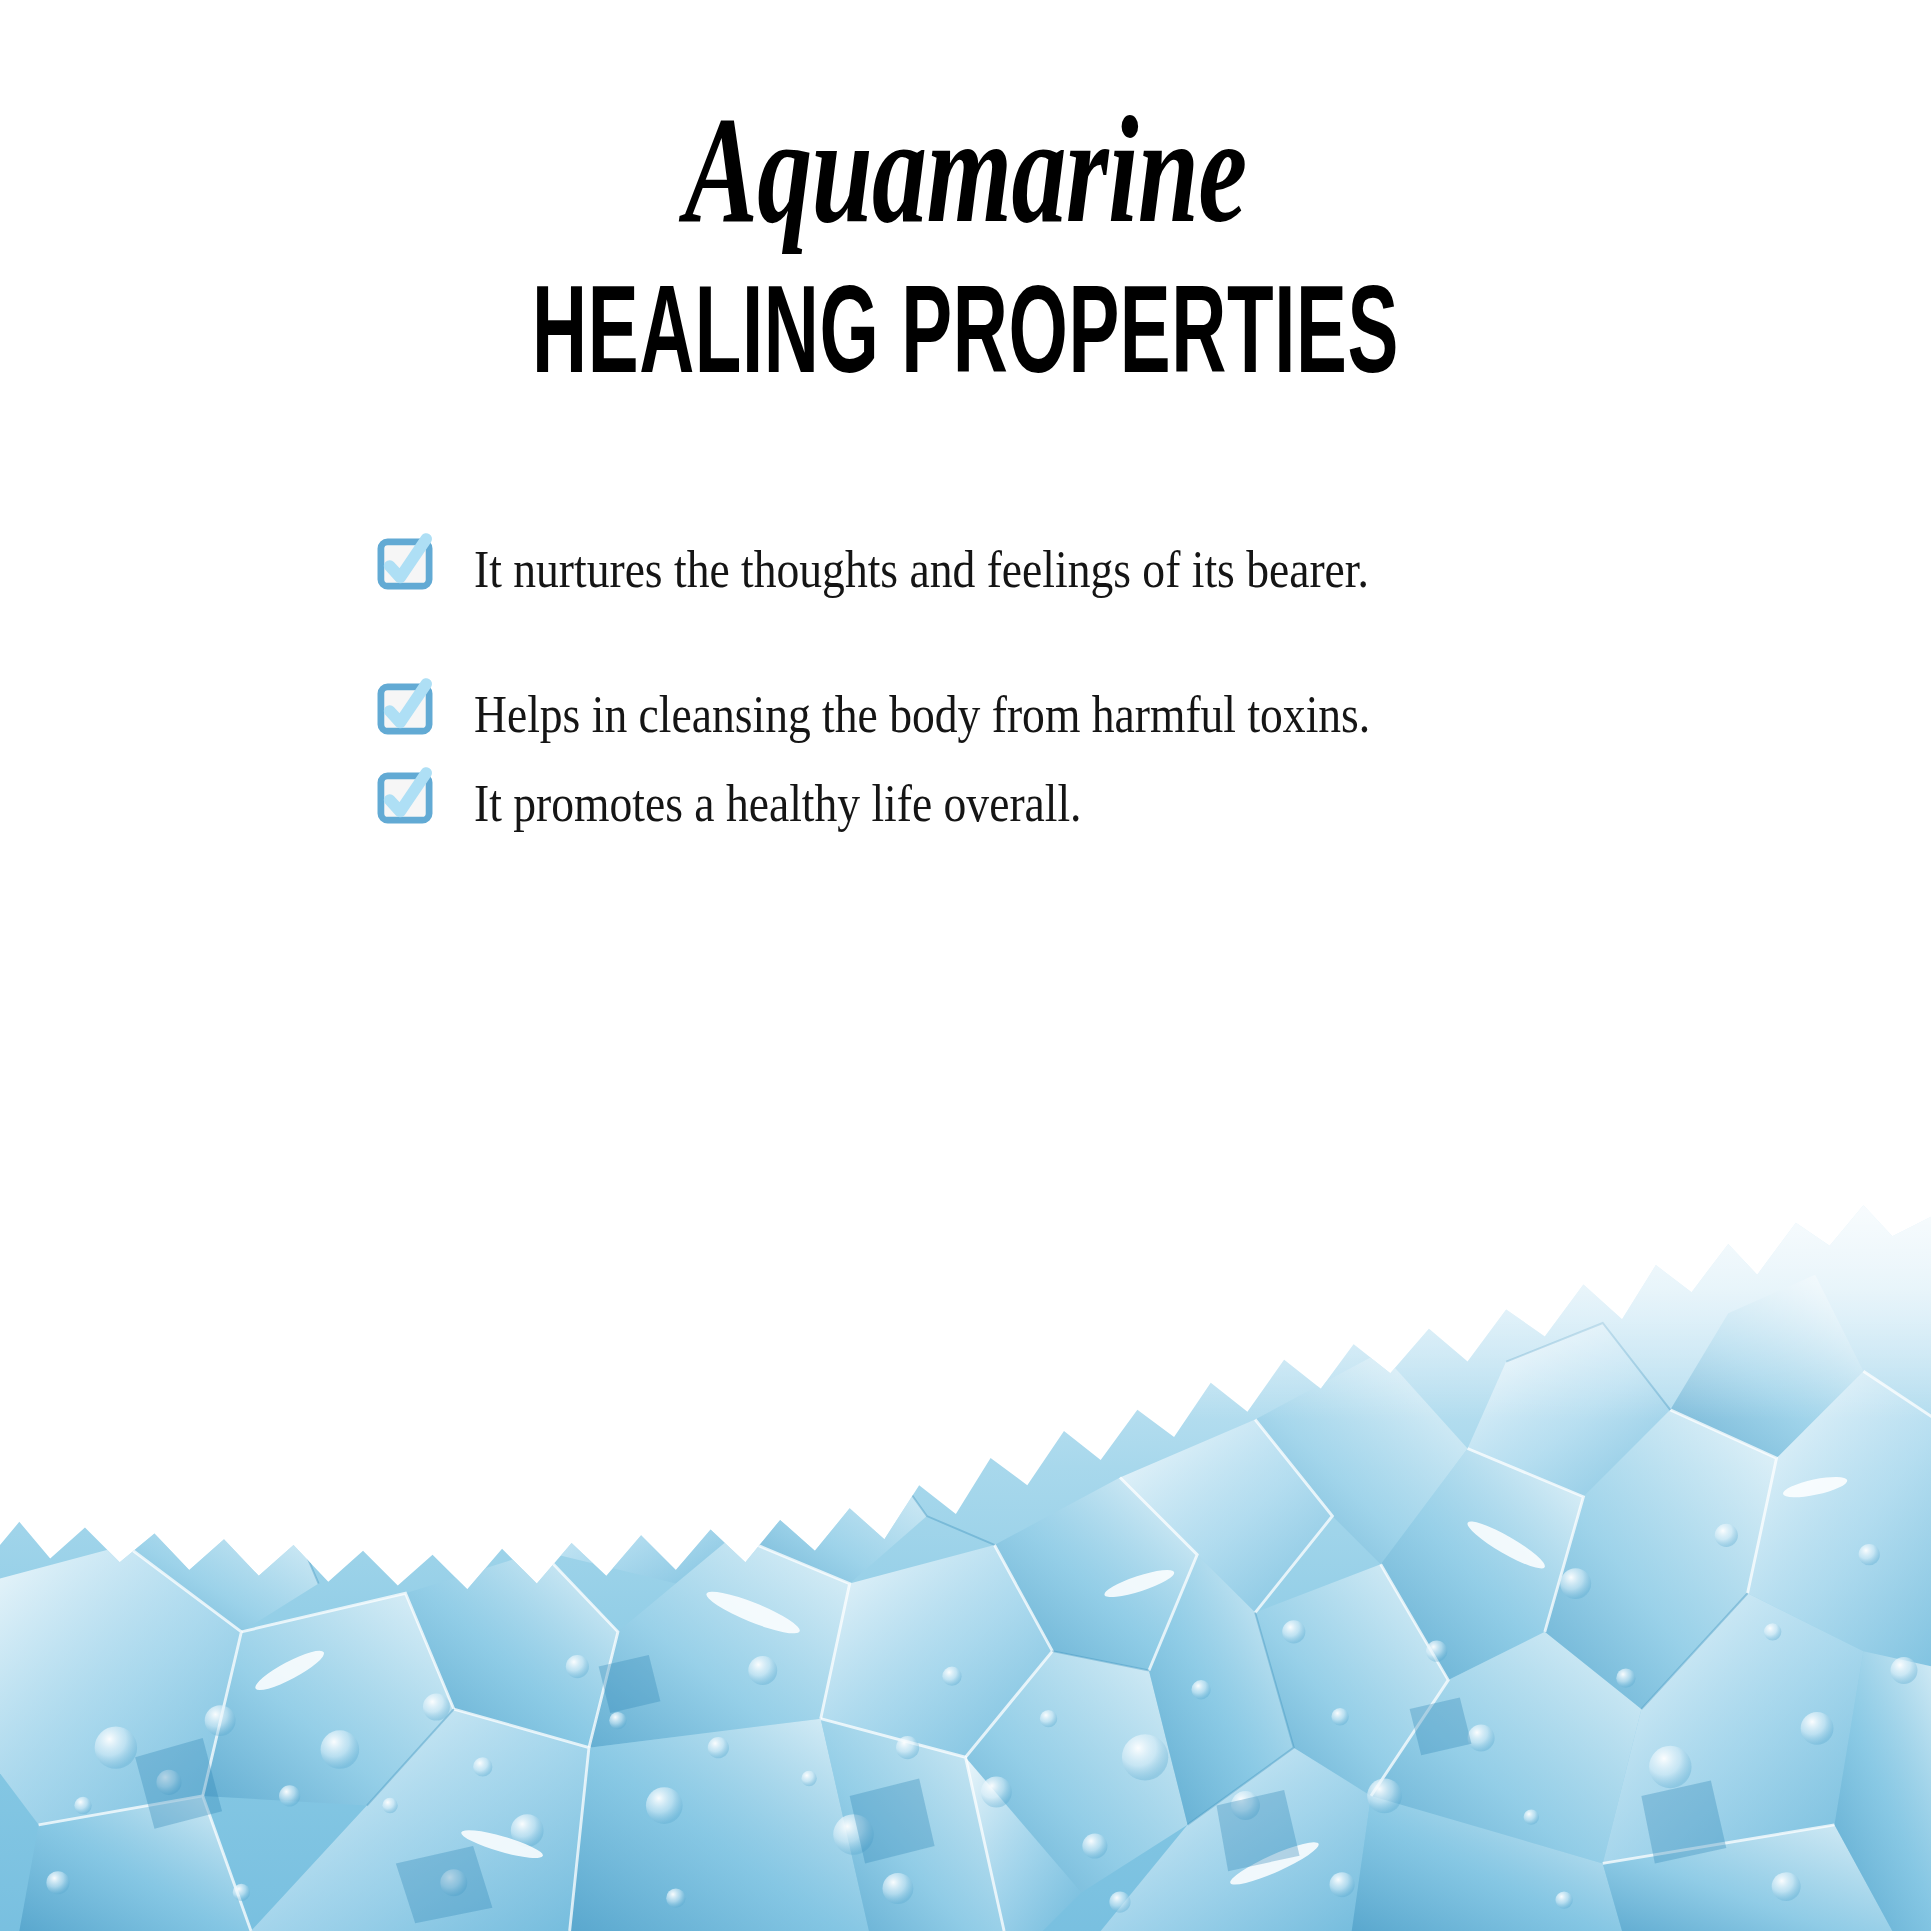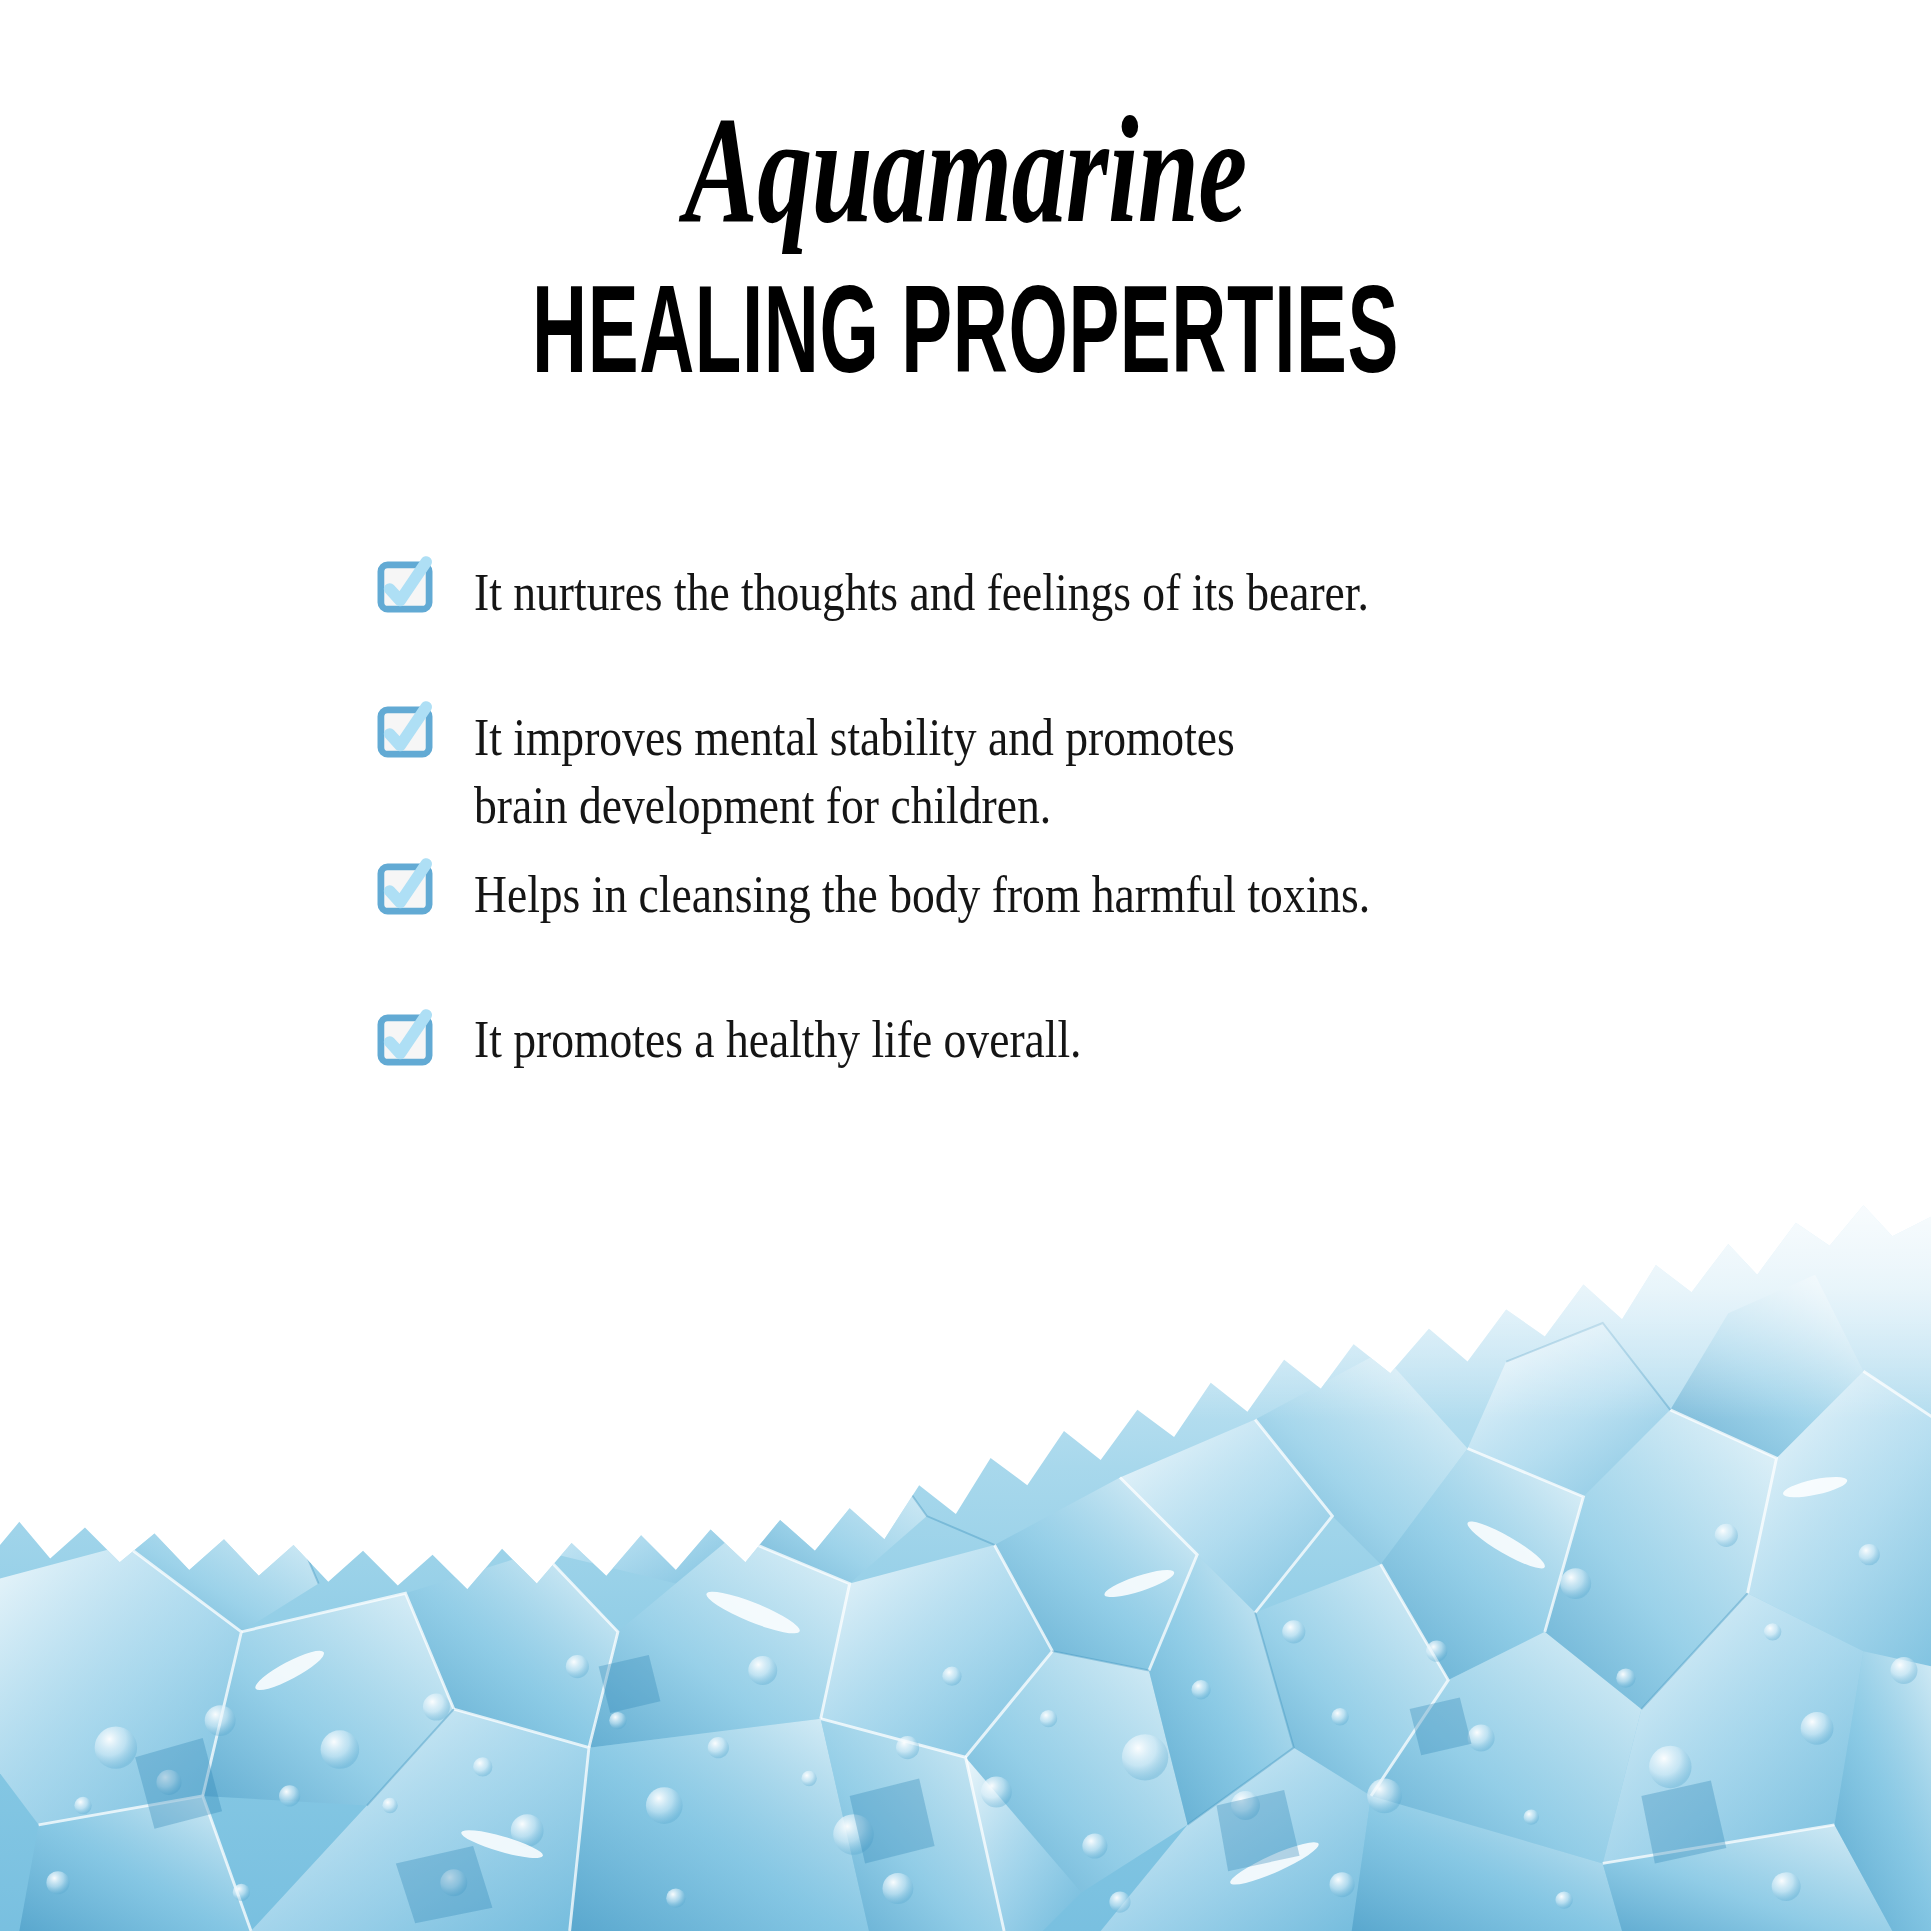--- a/index.html
+++ b/index.html
@@ -87,21 +87,21 @@
     font-size: 53px;
     line-height: 68px;
     color: #151515;
     transform: scaleX(0.86);
     transform-origin: 0 50%;
     white-space: pre-line;
     padding-top: 1.9px;
   }
 
   
-  #props .prop-row:nth-child(1) { margin-bottom: 75px; margin-top: 23px; }
+  #props .prop-row:nth-child(1) { margin-bottom: 75px; }
   #props .prop-row:nth-child(2) { margin-bottom: 19.3px; }
   #props .prop-row:nth-child(3) { margin-bottom: 75px; }
   #props .prop-row:nth-child(4) { margin-bottom: 75px; align-items: center; }
   #props .prop-row:nth-child(5) { margin-bottom: 0; gap: 26px; }
 
   
   #ice-band {
     position: absolute;
     left: 0;
     bottom: 0;
@@ -126,30 +126,20 @@
     <div class="prop-row">
       <span class="cb-wrap">
         <svg width="54" height="54" viewBox="0 0 56 56" aria-hidden="true">
           <rect x="3" y="5" width="50" height="46" rx="7" ry="7" fill="#f6f6f6" stroke="#62aad4" stroke-width="7"></rect>
           <path d="M12 30 L23 42 L50 2" fill="none" stroke="#aedff5" stroke-width="12" stroke-linecap="round" stroke-linejoin="round"></path>
         </svg>
       </span>
       <span class="prop-text">It nurtures the thoughts and feelings of its bearer.</span>
     </div>
 
-    <div class="prop-row">
-      <span class="cb-wrap">
-        <svg width="54" height="54" viewBox="0 0 56 56" aria-hidden="true">
-          <rect x="3" y="5" width="50" height="46" rx="7" ry="7" fill="#f6f6f6" stroke="#62aad4" stroke-width="7"></rect>
-          <path d="M12 30 L23 42 L50 2" fill="none" stroke="#aedff5" stroke-width="12" stroke-linecap="round" stroke-linejoin="round"></path>
-        </svg>
-      </span>
-      <span class="prop-text">It improves mental stability and promotes
-brain development for children.</span>
-    </div>
 
 
     <div class="prop-row">
       <span class="cb-wrap">
         <svg width="54" height="54" viewBox="0 0 56 56" aria-hidden="true">
           <rect x="3" y="5" width="50" height="46" rx="7" ry="7" fill="#f6f6f6" stroke="#62aad4" stroke-width="7"></rect>
           <path d="M12 30 L23 42 L50 2" fill="none" stroke="#aedff5" stroke-width="12" stroke-linecap="round" stroke-linejoin="round"></path>
         </svg>
       </span>
       <span class="prop-text">Helps in cleansing the body from harmful toxins.</span>

